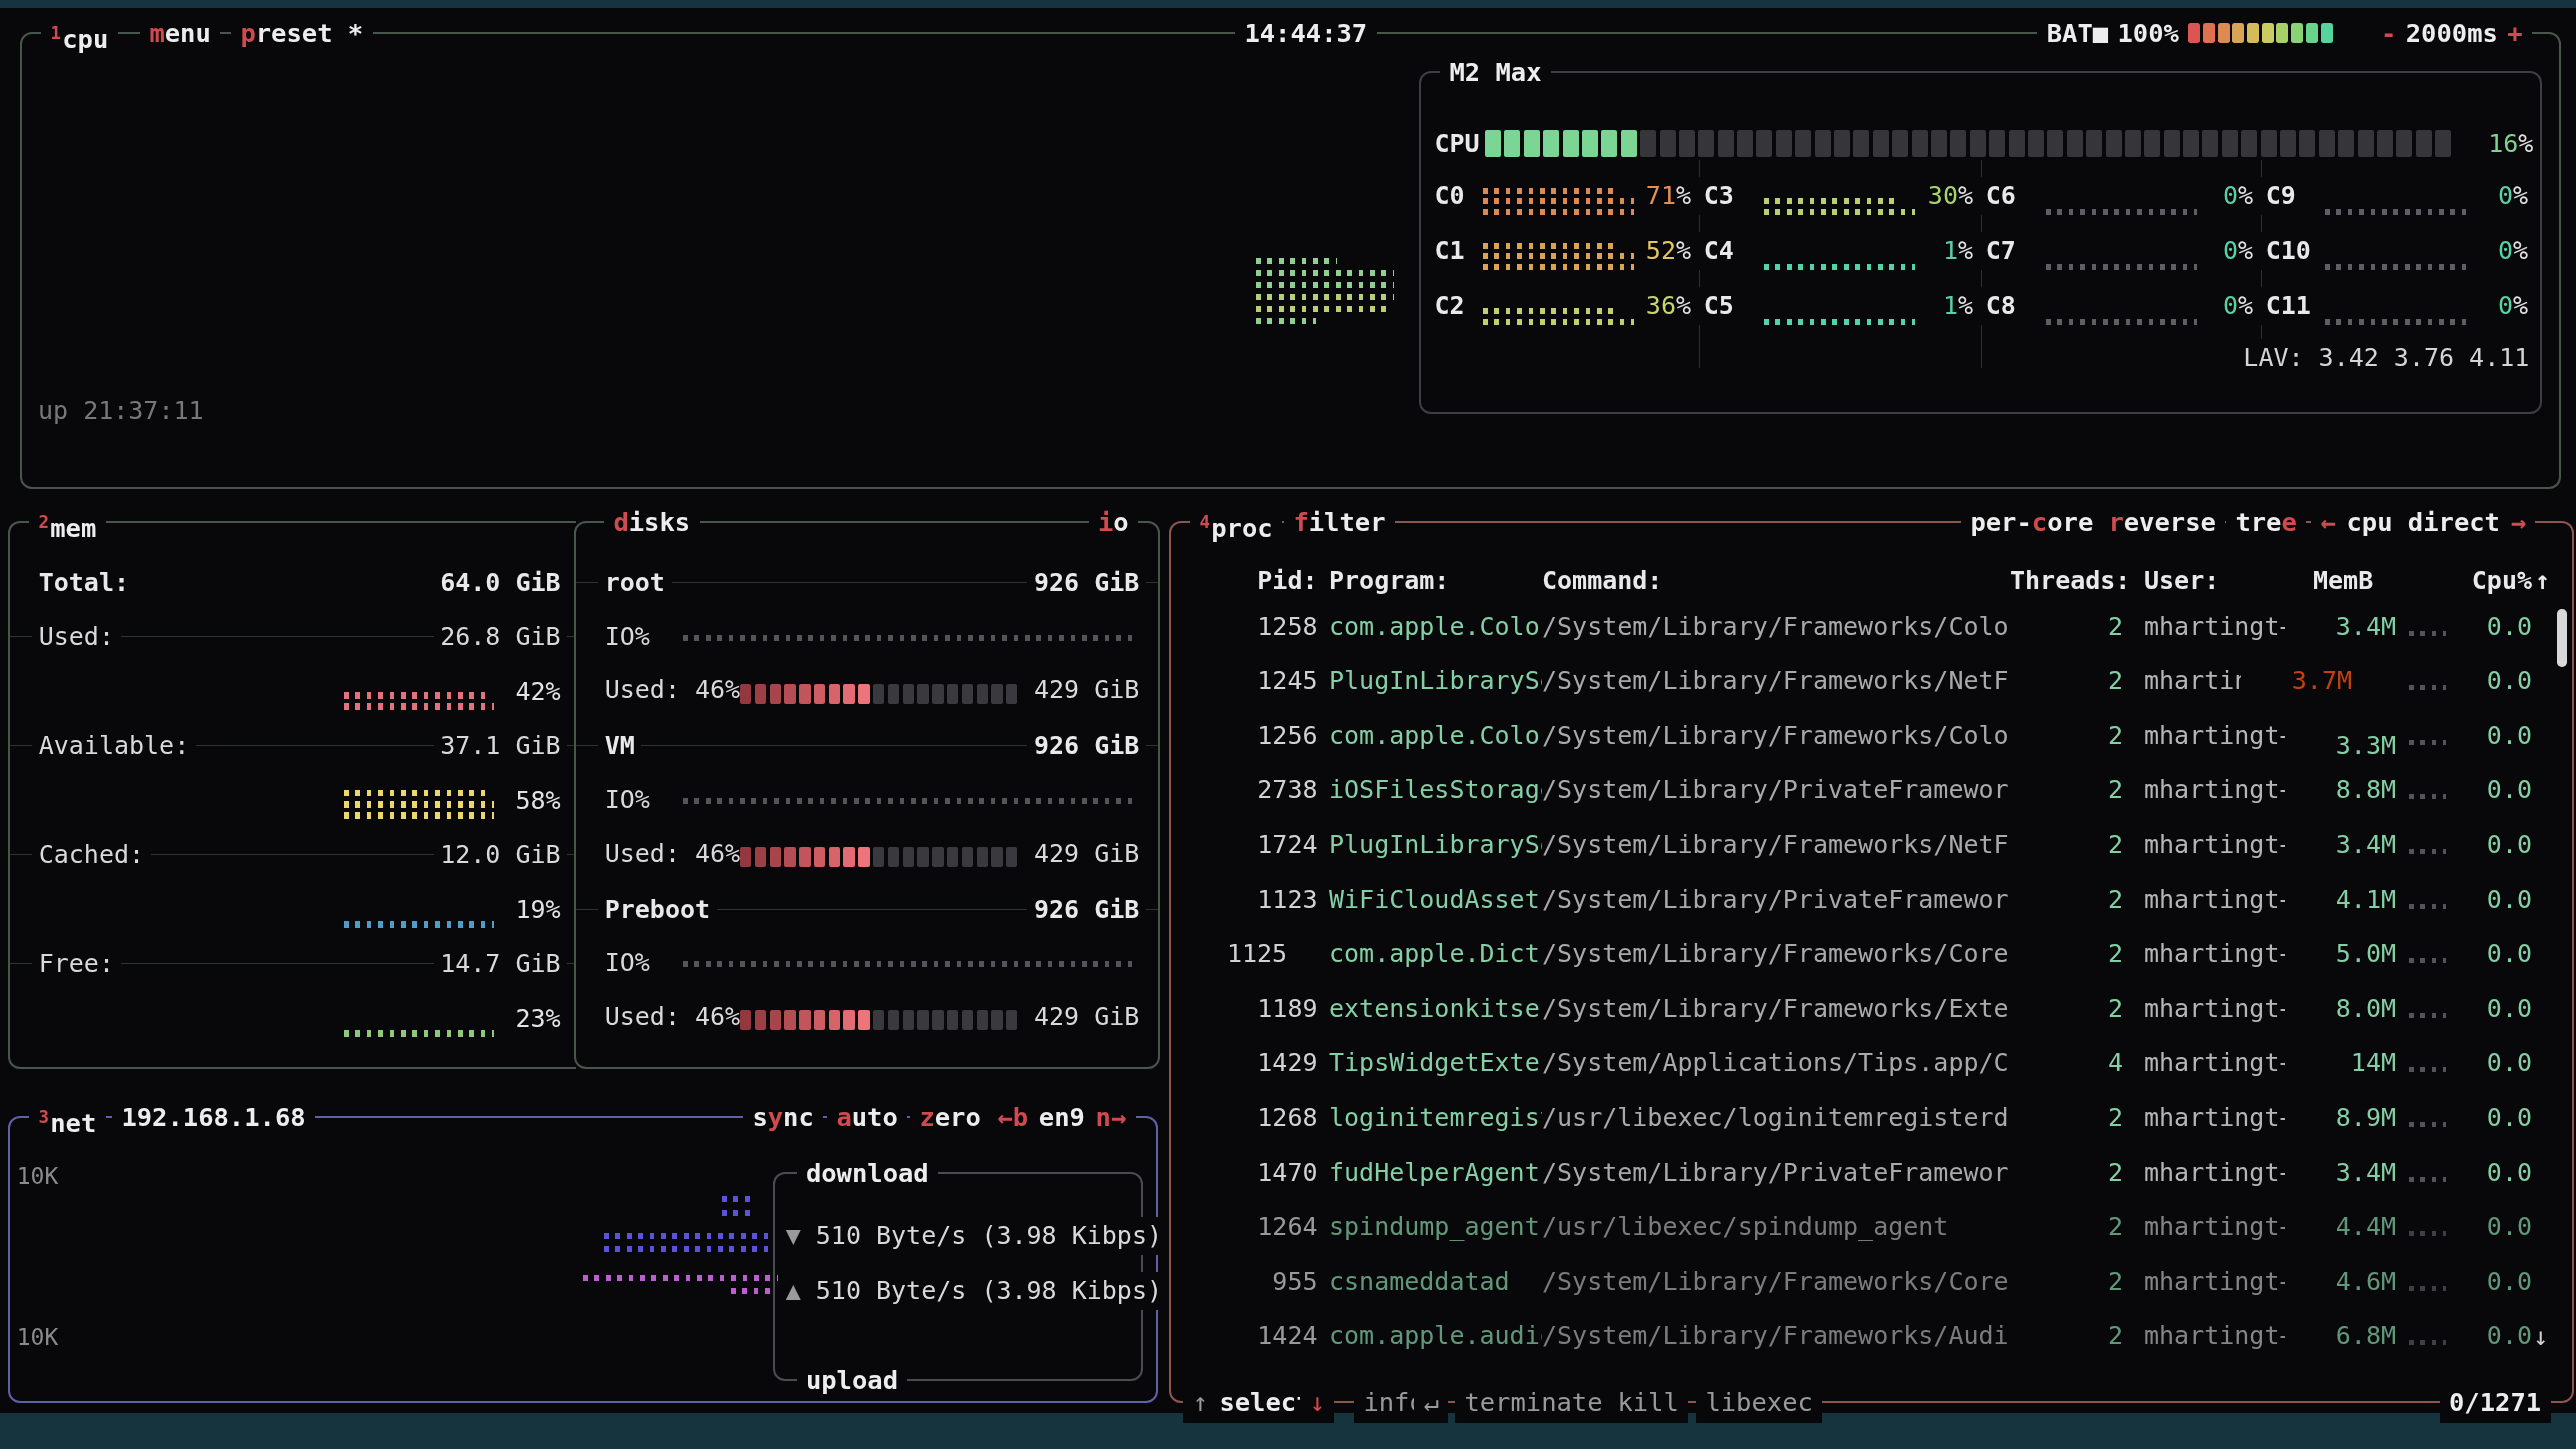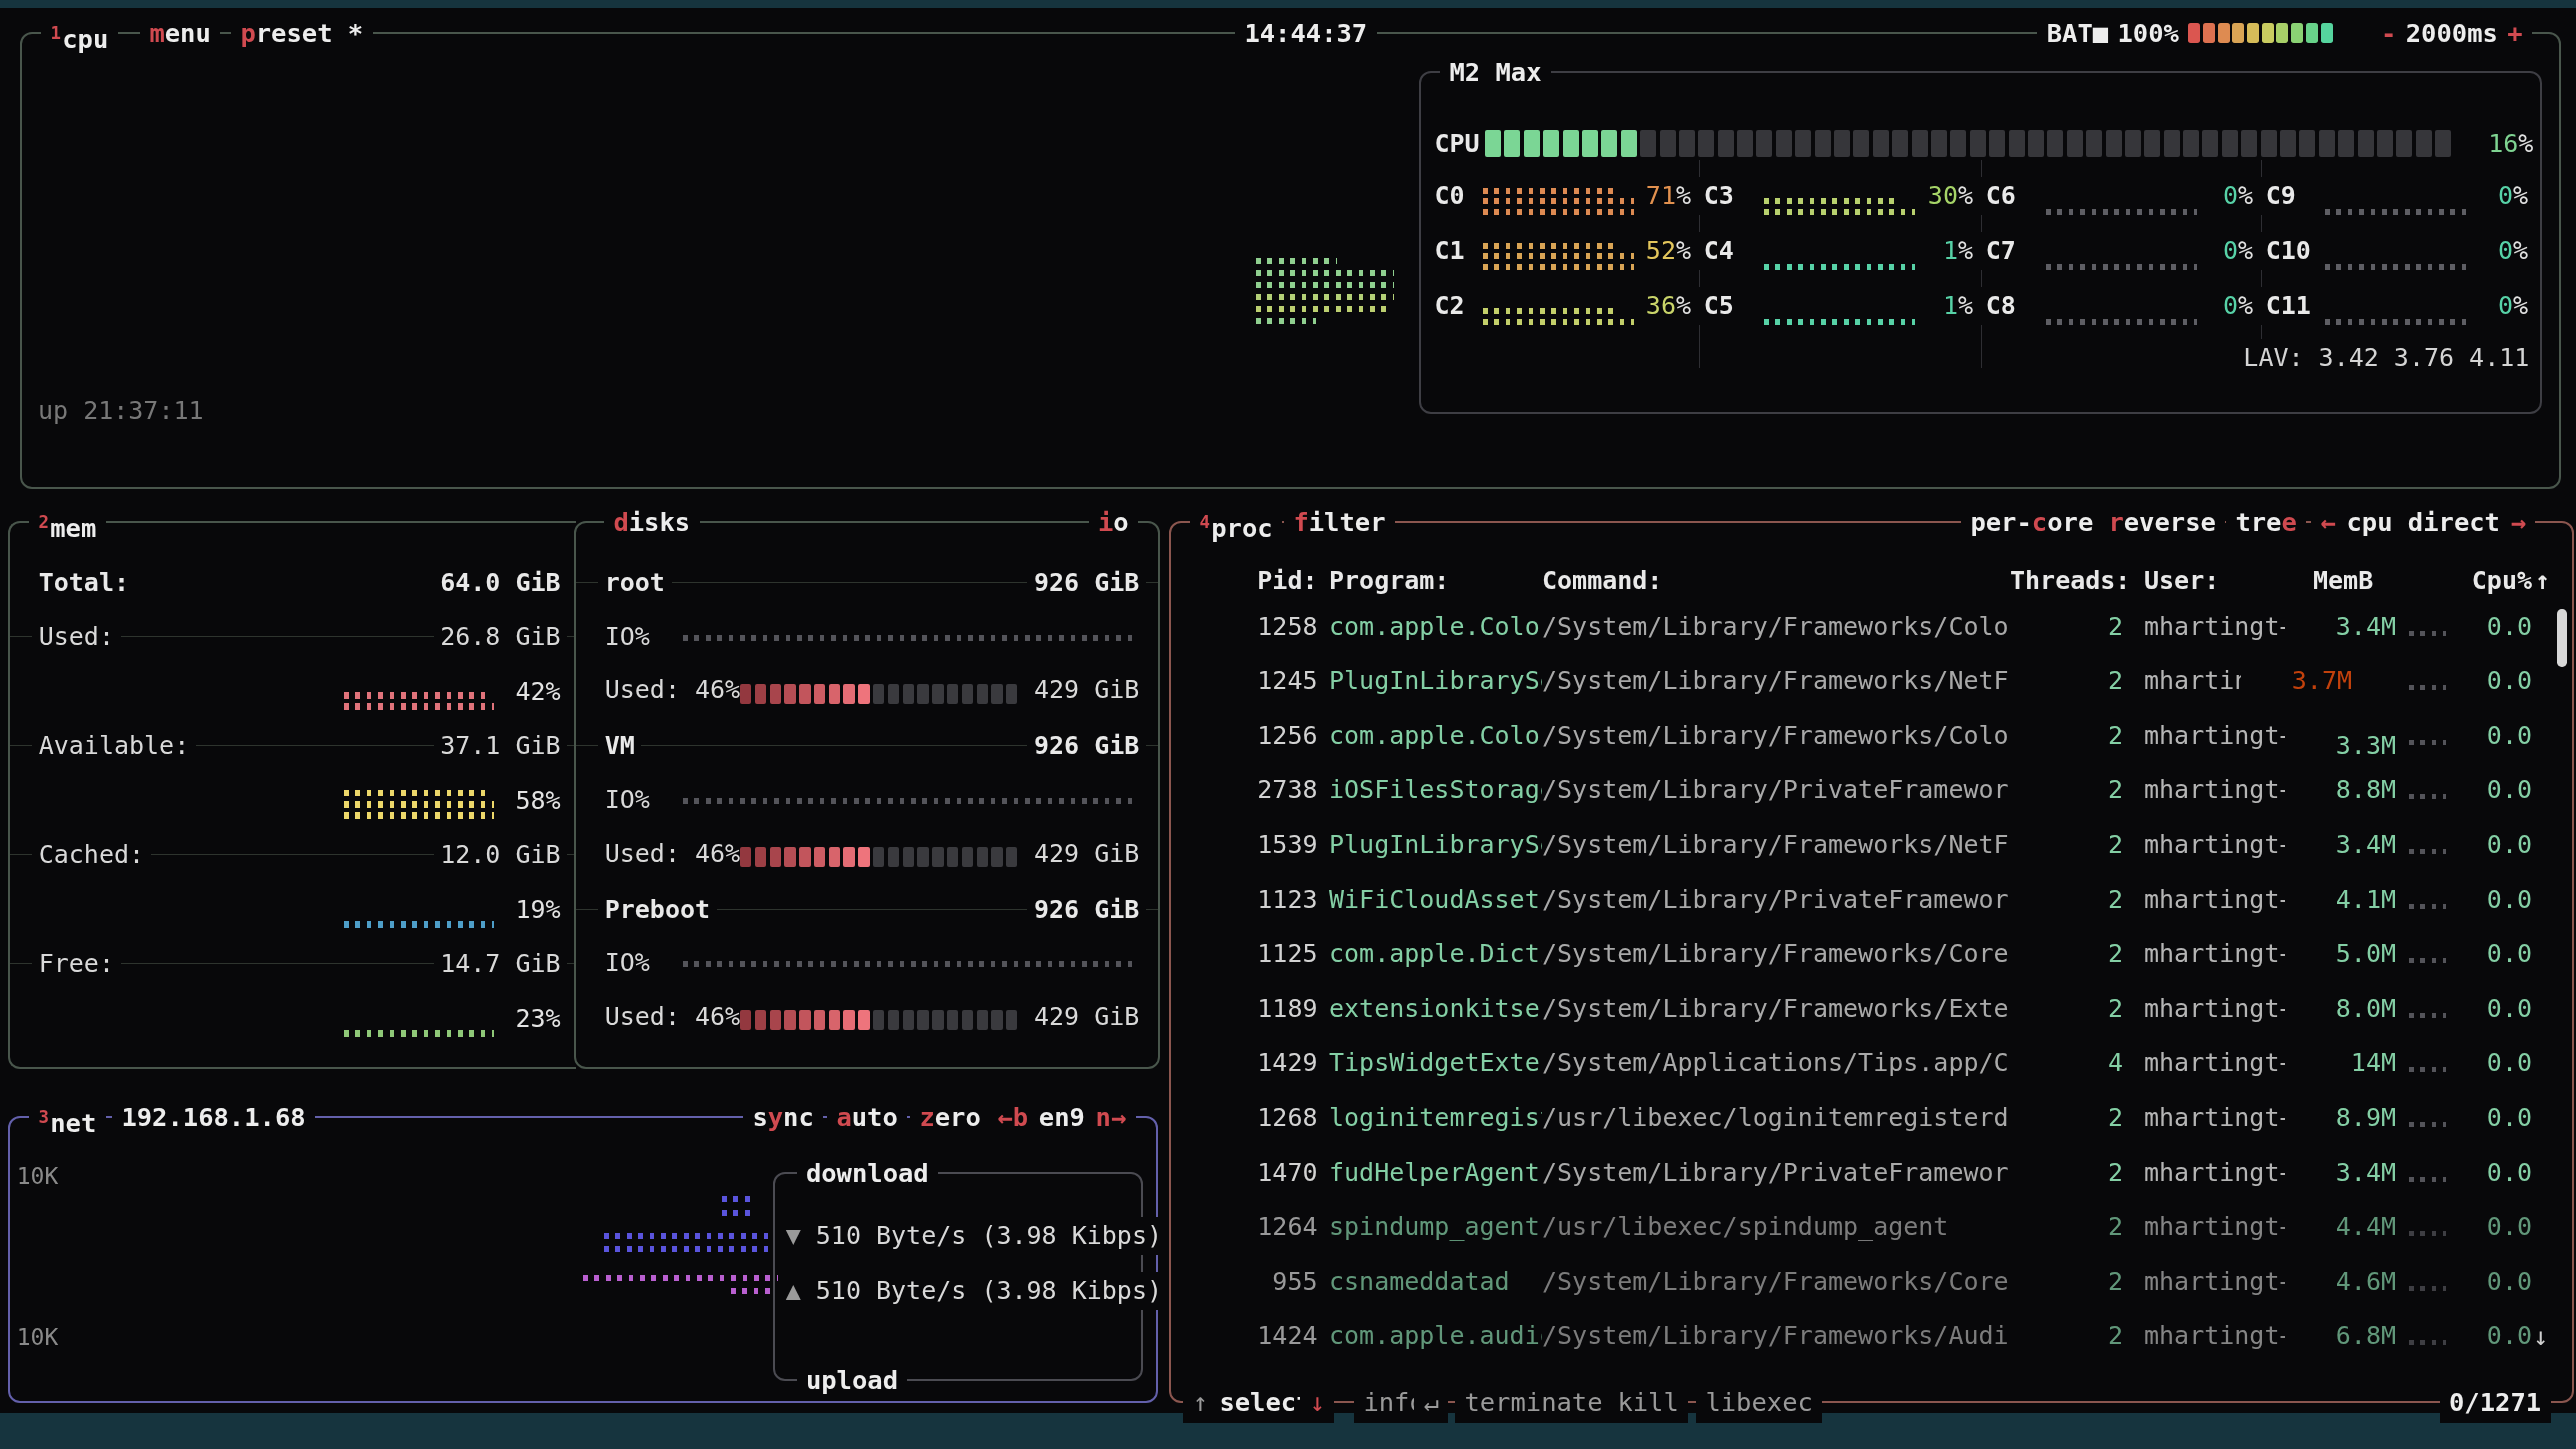--- a/index.html
+++ b/index.html
@@ -357,21 +357,21 @@
           <span class="lbl " style="left: 371px; padding: 0px; color: rgb(169, 169, 169);">/System/Library/PrivateFrameworks/Sto</span>
           <span class="lbl ra" style="left: 839px; width: 113px; padding: 0px; color: rgb(132, 207, 165);">2</span>
           <span class="lbl " style="left: 973px; padding: 0px; color: rgb(181, 181, 181);">mhartingt+</span>
           <span class="lbl ra" style="left: 1114px; width: 111px; padding: 0px; color: rgb(132, 207, 165);">8.8M</span>
           <div class="cg" style="left: 1238px; top: 21.5px; width: 52px; height: 6.7px;">
             <div class="dr" style="width: 52px; --c: #54545a; height: 5.4px;"></div>
           </div>
           <span class="lbl ra" style="left: 1275px; width: 86px; padding: 0px; color: rgb(132, 207, 165);">0.0</span>
         </div>
         <div style="position: absolute; left: 0px; top: 303px; width: 100%; height: 38px; line-height: 38px;">
-          <span class="lbl ra" style="left: 25.5px; width: 121px; padding: 0px; color: rgb(210, 210, 210);">1539</span>
+          <span class="lbl ra" style="left: 25.5px; width: 121px; padding: 0px; color: rgb(210, 210, 210);">1724</span>
           <span class="lbl " style="left: 158px; padding: 0px; color: rgb(132, 207, 165);">PlugInLibrarySer</span>
           <span class="lbl " style="left: 371px; padding: 0px; color: rgb(169, 169, 169);">/System/Library/Frameworks/NetFS.fram</span>
           <span class="lbl ra" style="left: 839px; width: 113px; padding: 0px; color: rgb(132, 207, 165);">2</span>
           <span class="lbl " style="left: 973px; padding: 0px; color: rgb(181, 181, 181);">mhartingt+</span>
           <span class="lbl ra" style="left: 1114px; width: 111px; padding: 0px; color: rgb(132, 207, 165);">3.4M</span>
           <div class="cg" style="left: 1238px; top: 21.5px; width: 52px; height: 6.7px;">
             <div class="dr" style="width: 52px; --c: #54545a; height: 5.4px;"></div>
           </div>
           <span class="lbl ra" style="left: 1275px; width: 86px; padding: 0px; color: rgb(132, 207, 165);">0.0</span>
         </div>
@@ -381,21 +381,21 @@
           <span class="lbl " style="left: 371px; padding: 0px; color: rgb(169, 169, 169);">/System/Library/PrivateFrameworks/WiF</span>
           <span class="lbl ra" style="left: 839px; width: 113px; padding: 0px; color: rgb(132, 207, 165);">2</span>
           <span class="lbl " style="left: 973px; padding: 0px; color: rgb(181, 181, 181);">mhartingt+</span>
           <span class="lbl ra" style="left: 1114px; width: 111px; padding: 0px; color: rgb(132, 207, 165);">4.1M</span>
           <div class="cg" style="left: 1238px; top: 21.5px; width: 52px; height: 6.7px;">
             <div class="dr" style="width: 52px; --c: #54545a; height: 5.4px;"></div>
           </div>
           <span class="lbl ra" style="left: 1275px; width: 86px; padding: 0px; color: rgb(132, 207, 165);">0.0</span>
         </div>
         <div style="position: absolute; left: 0px; top: 412px; width: 100%; height: 38px; line-height: 38px;">
-          <span class="lbl ra" style="left: 25.5px; width: 121px; padding: 0px; color: rgb(210, 210, 210);">1125</span>
+          <span class="lbl ra" style="left: 25.5px; width: 121px; padding: 0px; color: rgb(210, 210, 210); text-align: center;">1125</span>
           <span class="lbl " style="left: 158px; padding: 0px; color: rgb(132, 207, 165);">com.apple.Dictio</span>
           <span class="lbl " style="left: 371px; padding: 0px; color: rgb(169, 169, 169);">/System/Library/Frameworks/CoreServic</span>
           <span class="lbl ra" style="left: 839px; width: 113px; padding: 0px; color: rgb(132, 207, 165);">2</span>
           <span class="lbl " style="left: 973px; padding: 0px; color: rgb(181, 181, 181);">mhartingt+</span>
           <span class="lbl ra" style="left: 1114px; width: 111px; padding: 0px; color: rgb(132, 207, 165);">5.0M</span>
           <div class="cg" style="left: 1238px; top: 21.5px; width: 52px; height: 6.7px;">
             <div class="dr" style="width: 52px; --c: #54545a; height: 5.4px;"></div>
           </div>
           <span class="lbl ra" style="left: 1275px; width: 86px; padding: 0px; color: rgb(132, 207, 165);">0.0</span>
         </div>

